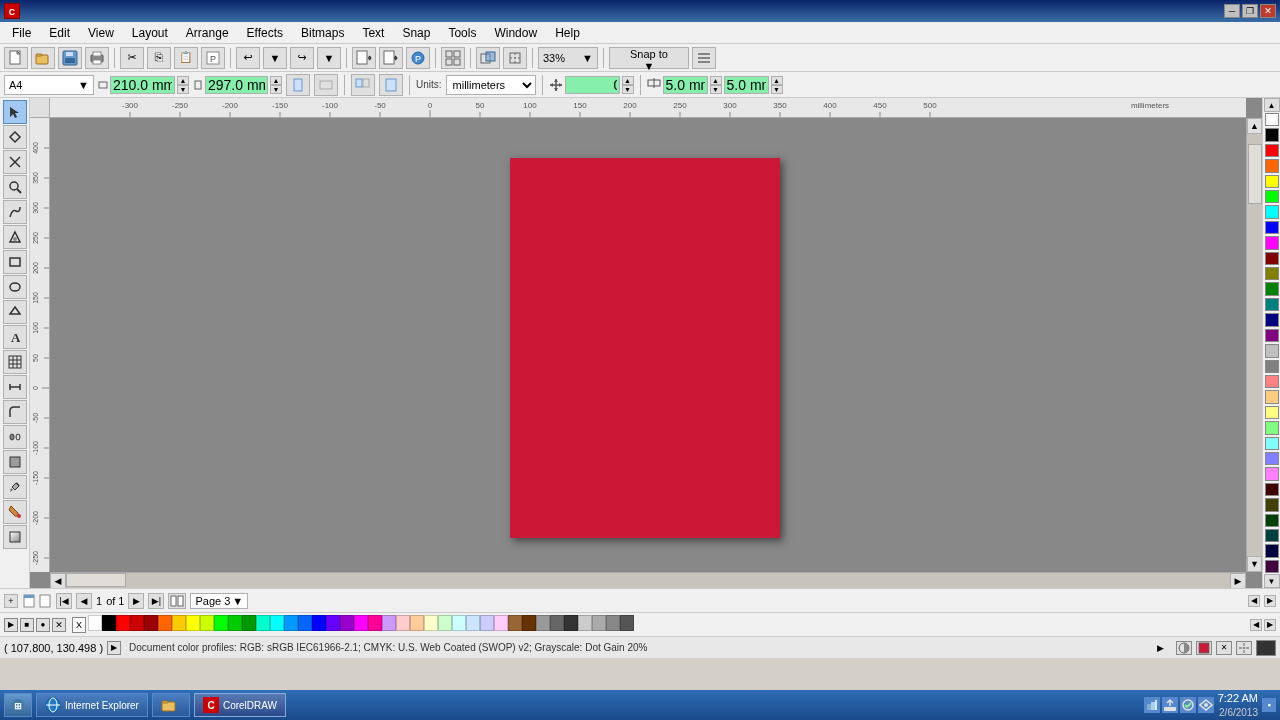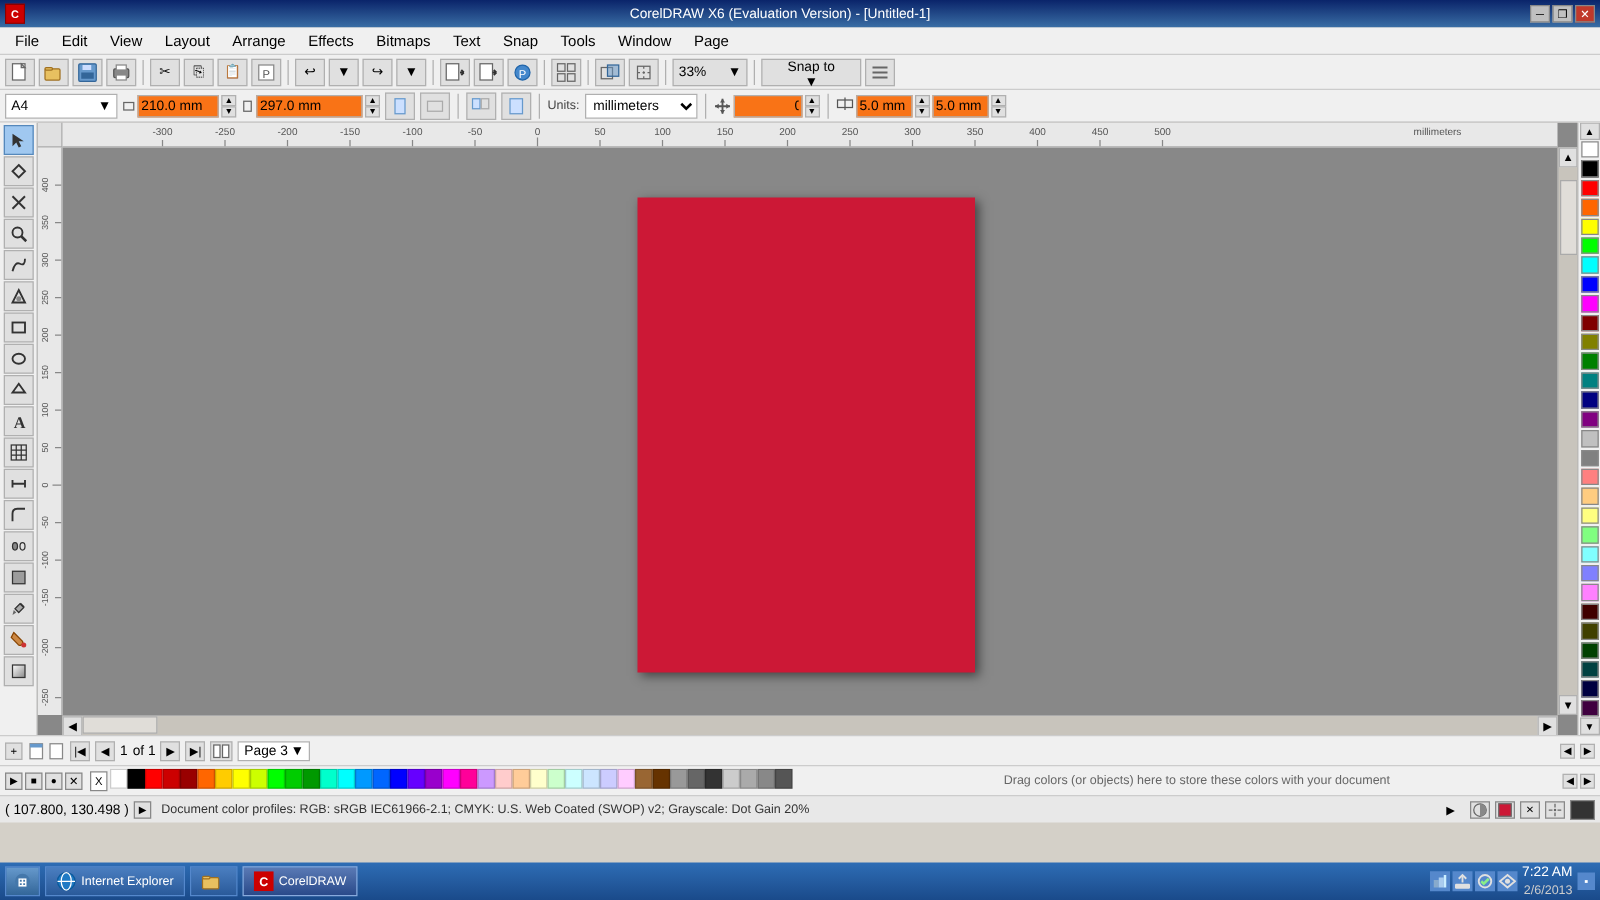--- a/index.html
+++ b/index.html
@@ -40,22 +40,22 @@
     }
     .tb-sep { width: 1px; height: 20px; background: #b0b0b0; margin: 0 2px; }
 
     
     #toolbar2 {
       width: 100%; height: 26px; background: #f0f0f0; border-bottom: 1px solid #ccc;
       display: flex; align-items: center; padding: 0 4px; gap: 4px; font-size: 11px;
     }
     .prop-label { font-size: 10px; color: #444; }
     .prop-input {
-      width: 70px; height: 18px; border: 1px solid #b0b0b0; background: #f97316;
-      padding: 0 2px; font-size: 11px;
+      width: 70px; height: 18px; border: 1px solid #b0b0b0; background: #86efac;
+      padding: 0 2px; font-size: 14px;
     }
     .prop-select {
       height: 20px; border: 1px solid #b0b0b0; background: white; padding: 0 2px; font-size: 11px; cursor: pointer;
     }
     .spin-btns { display: flex; flex-direction: column; }
     .spin-btn { width: 12px; height: 9px; background: #e0e0e0; border: 1px solid #b0b0b0; font-size: 7px; cursor: pointer; display: flex; align-items: center; justify-content: center; line-height: 1; }
 
     
     #toolbox {
       width: 30px; background: #f0f0f0; border-right: 1px solid #ccc;
@@ -139,41 +139,40 @@
 </head>
 <body>
 
 <div id="titlebar">
   <div id="titlebar-icon">
     <svg width="16" height="16" viewBox="0 0 16 16">
         <rect width="16" height="16" fill="#c00"></rect>
         <text x="8" y="12" text-anchor="middle" fill="white" font-size="10" font-weight="bold">C</text>
       </svg>
   </div>
-  <span class="title">CorelDRAW X6 (Evaluation Version) - [Untitled-1]</span>
   <div class="win-controls">
     <span>─</span>
     <span>❐</span>
     <span class="close-btn">✕</span>
   </div>
 </div>
 
 <div id="menubar">
     <div class="menu-item">File</div>
     <div class="menu-item">Edit</div>
     <div class="menu-item">View</div>
     <div class="menu-item">Layout</div>
     <div class="menu-item">Arrange</div>
     <div class="menu-item">Effects</div>
     <div class="menu-item">Bitmaps</div>
     <div class="menu-item">Text</div>
     <div class="menu-item">Snap</div>
     <div class="menu-item">Tools</div>
     <div class="menu-item">Window</div>
-    <div class="menu-item">Page</div>
+    <div class="menu-item">Help</div>
   </div>
 
 <div class="main-body">
 
   <div id="toolbar1">
     <div class="tb-btn">
       <svg width="16" height="16" viewBox="0 0 16 16">
           <rect x="2" y="1" width="10" height="13" fill="white" stroke="#666" stroke-width="1"></rect>
           <polygon points="9,1 12,4 9,4" fill="#ccc" stroke="#666" stroke-width="1"></polygon>
         </svg>
@@ -290,21 +289,21 @@
       <input class="prop-input" style="width: 65px;" value="210.0 mm">
       <div class="spin-btns">
           <div class="spin-btn">▲</div>
           <div class="spin-btn">▼</div>
         </div>
     </div>
     <div style="display:flex; align-items:center; gap:2px;">
       <svg width="10" height="10" viewBox="0 0 10 10">
           <rect x="2" y="1" width="6" height="8" fill="none" stroke="#666" stroke-width="1"></rect>
         </svg>
-      <input class="prop-input" style="width: 85px;" value="297.0 mm">
+      <input class="prop-input" style="width: 63px;" value="297.0 mm">
       <div class="spin-btns">
           <div class="spin-btn">▲</div>
           <div class="spin-btn">▼</div>
         </div>
     </div>
     <div class="tb-btn">
       <svg width="16" height="16" viewBox="0 0 16 16">
           <rect x="4" y="2" width="8" height="12" fill="#cce0ff" stroke="#6699cc" stroke-width="1"></rect>
         </svg>
     </div>
@@ -692,21 +691,20 @@
         <div class="cb-swatch" style="background: rgb(153, 102, 51);"></div>
         <div class="cb-swatch" style="background: rgb(102, 51, 0);"></div>
         <div class="cb-swatch" style="background: rgb(153, 153, 153);"></div>
         <div class="cb-swatch" style="background: rgb(102, 102, 102);"></div>
         <div class="cb-swatch" style="background: rgb(51, 51, 51);"></div>
         <div class="cb-swatch" style="background: rgb(204, 204, 204);"></div>
         <div class="cb-swatch" style="background: rgb(170, 170, 170);"></div>
         <div class="cb-swatch" style="background: rgb(136, 136, 136);"></div>
         <div class="cb-swatch" style="background: rgb(85, 85, 85);"></div>
       </div>
-    <span style="font-size:10px; color:#666; margin-left:8px; flex:1; text-align:center;">Drag colors (or objects) here to store these colors with your document</span>
     <div style="width:12px; height:12px; background:#e0e0e0; border:1px solid #b0b0b0; display:flex; align-items:center; justify-content:center; font-size:8px; cursor:pointer; margin-left:4px;">◀</div>
     <div style="width:12px; height:12px; background:#e0e0e0; border:1px solid #b0b0b0; display:flex; align-items:center; justify-content:center; font-size:8px; cursor:pointer;">▶</div>
   </div>
 </div>
 
 <div id="status-bar" style="position:relative; z-index:5;">
   <span>( 107.800, 130.498 )</span>
   <div style="width:14px; height:14px; background:#e0e0e0; border:1px solid #888; cursor:pointer; display:flex; align-items:center; justify-content:center; font-size:8px; margin-right:4px;">▶</div>
   <span style="flex:1; font-size:10px; color:#333;">Document color profiles: RGB: sRGB IEC61966-2.1; CMYK: U.S. Web Coated (SWOP) v2; Grayscale: Dot Gain 20%</span>
   <span style="font-size:9px;">▶</span>

